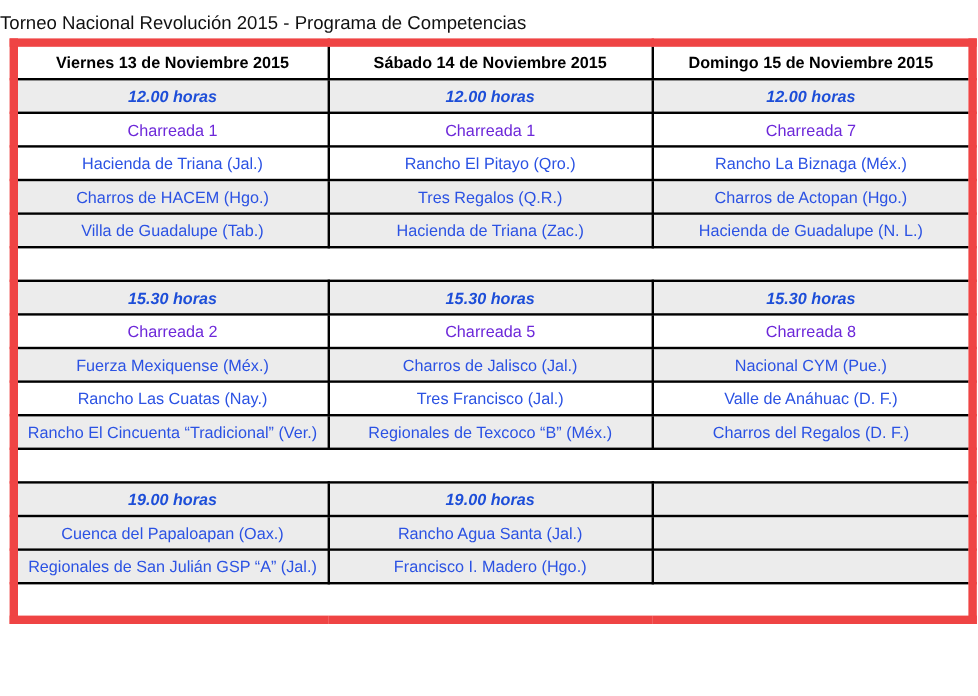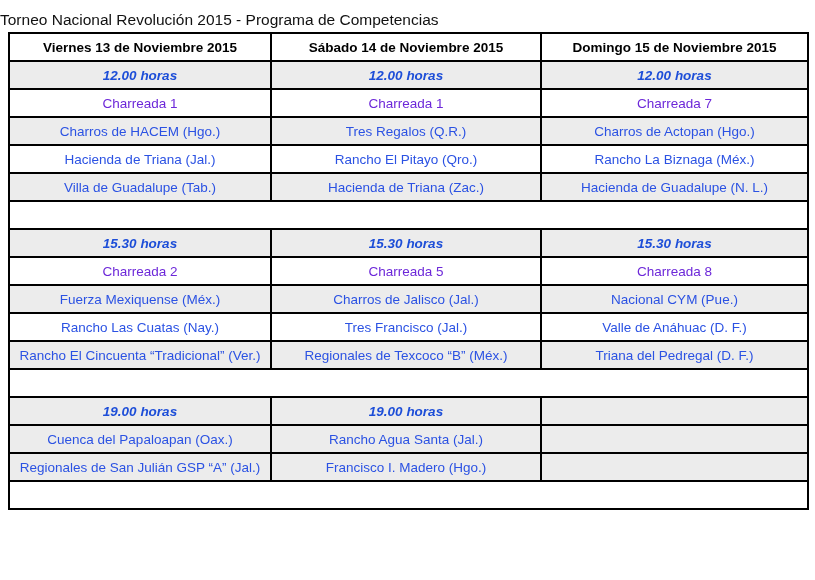--- a/index.html
+++ b/index.html
@@ -15,21 +15,21 @@
     font-size: 15.5px;
     font-weight: normal;
     color: #111111;
     margin: 11px 0 3px 0;
   }
   table.schedule {
     border-collapse: collapse;
     table-layout: fixed;
     width: 799px;
     margin-left: 8px;
-    border: 1px solid #ef4444;
+    border: 7px solid #ef4444;
     padding-left: 12px;
   }
   .schedule th, .schedule td {
     border: 2px solid #000000;
     text-align: center;
     vertical-align: middle;
     height: 26px;
     padding: 0 4px;
     overflow: hidden;
     white-space: nowrap;
@@ -76,29 +76,29 @@
   <tr class="row-time">
     <td>12.00 horas</td>
     <td>12.00 horas</td>
     <td>12.00 horas</td>
   </tr>
   <tr class="row-charreada">
     <td>Charreada 1</td>
     <td>Charreada 1</td>
     <td>Charreada 7</td>
   </tr>
+  <tr class="row-team">
+    <td>Hacienda de Triana (Jal.)</td>
+    <td>Rancho El Pitayo (Qro.)</td>
+    <td>Rancho La Biznaga (Méx.)</td>
+  </tr>
   <tr class="row-team alt">
     <td>Charros de HACEM (Hgo.)</td>
     <td>Tres Regalos (Q.R.)</td>
     <td>Charros de Actopan (Hgo.)</td>
-  </tr>
-  <tr class="row-team">
-    <td>Hacienda de Triana (Jal.)</td>
-    <td>Rancho El Pitayo (Qro.)</td>
-    <td>Rancho La Biznaga (Méx.)</td>
   </tr>
   <tr class="row-team alt">
     <td>Villa de Guadalupe (Tab.)</td>
     <td>Hacienda de Triana (Zac.)</td>
     <td>Hacienda de Guadalupe (N. L.)</td>
   </tr>
   <tr class="row-sep">
     <td colspan="3"></td>
   </tr>
 
@@ -118,21 +118,21 @@
     <td>Nacional CYM (Pue.)</td>
   </tr>
   <tr class="row-team">
     <td>Rancho Las Cuatas (Nay.)</td>
     <td>Tres Francisco (Jal.)</td>
     <td>Valle de Anáhuac (D. F.)</td>
   </tr>
   <tr class="row-team alt">
     <td>Rancho El Cincuenta “Tradicional” (Ver.)</td>
     <td>Regionales de Texcoco “B” (Méx.)</td>
-    <td>Triana del Pedregal (D. F.)</td>
+    <td>Charros del Regalos (D. F.)</td>
   </tr>
   <tr class="row-sep">
     <td colspan="3"></td>
   </tr>
 
   <tr class="row-time">
     <td>19.00 horas</td>
     <td>19.00 horas</td>
     <td></td>
   </tr>

